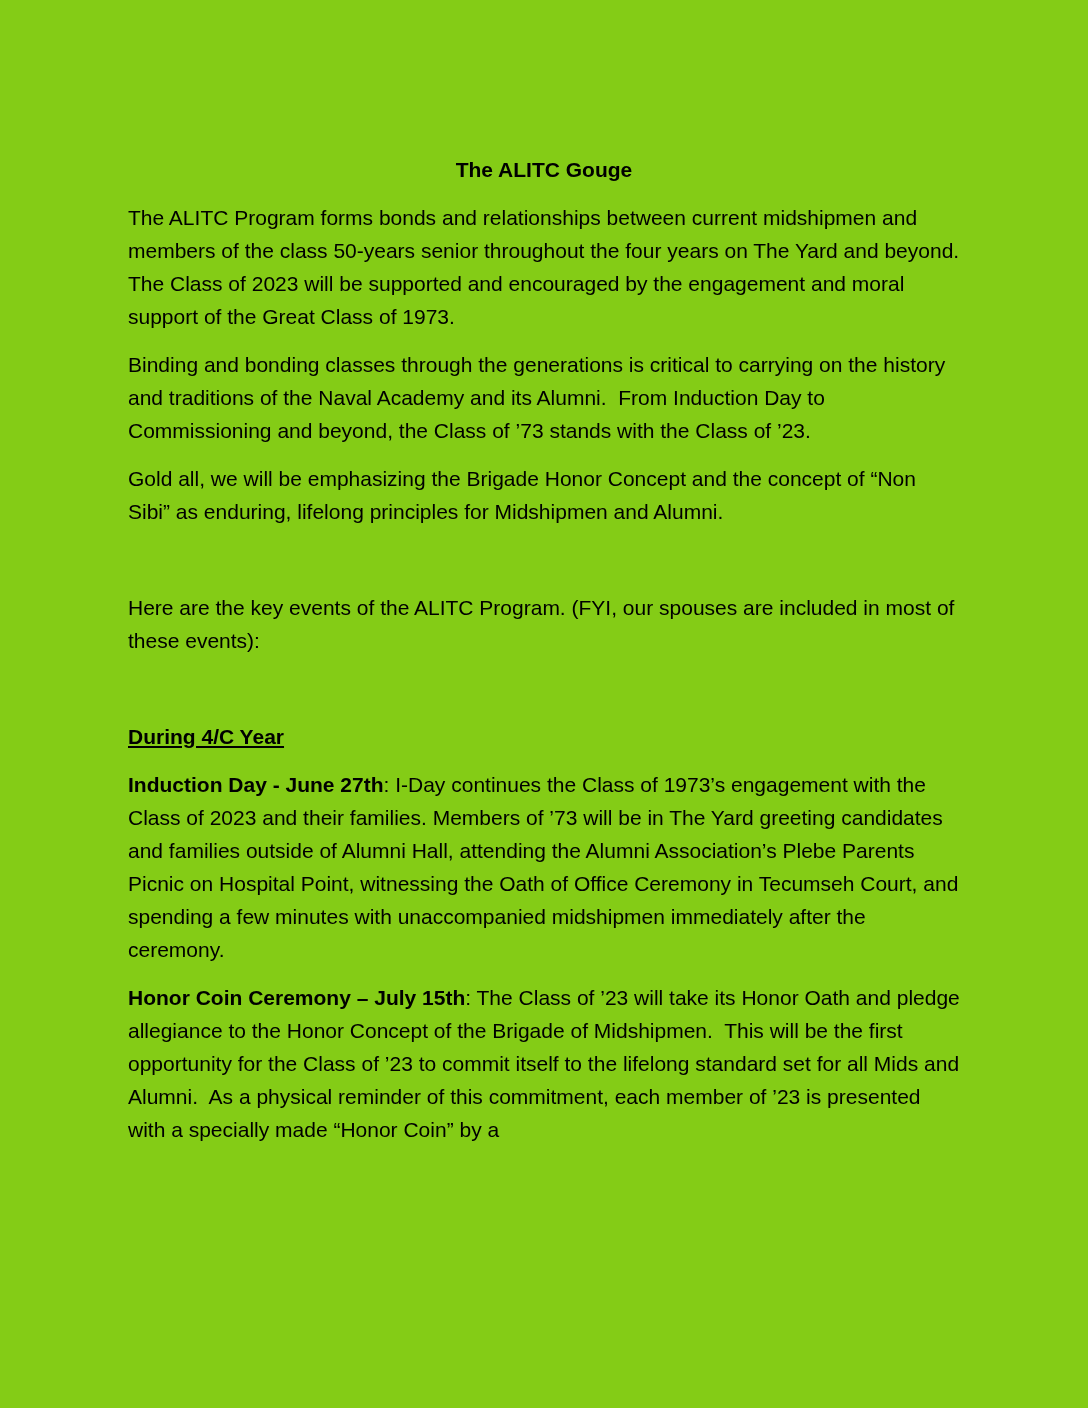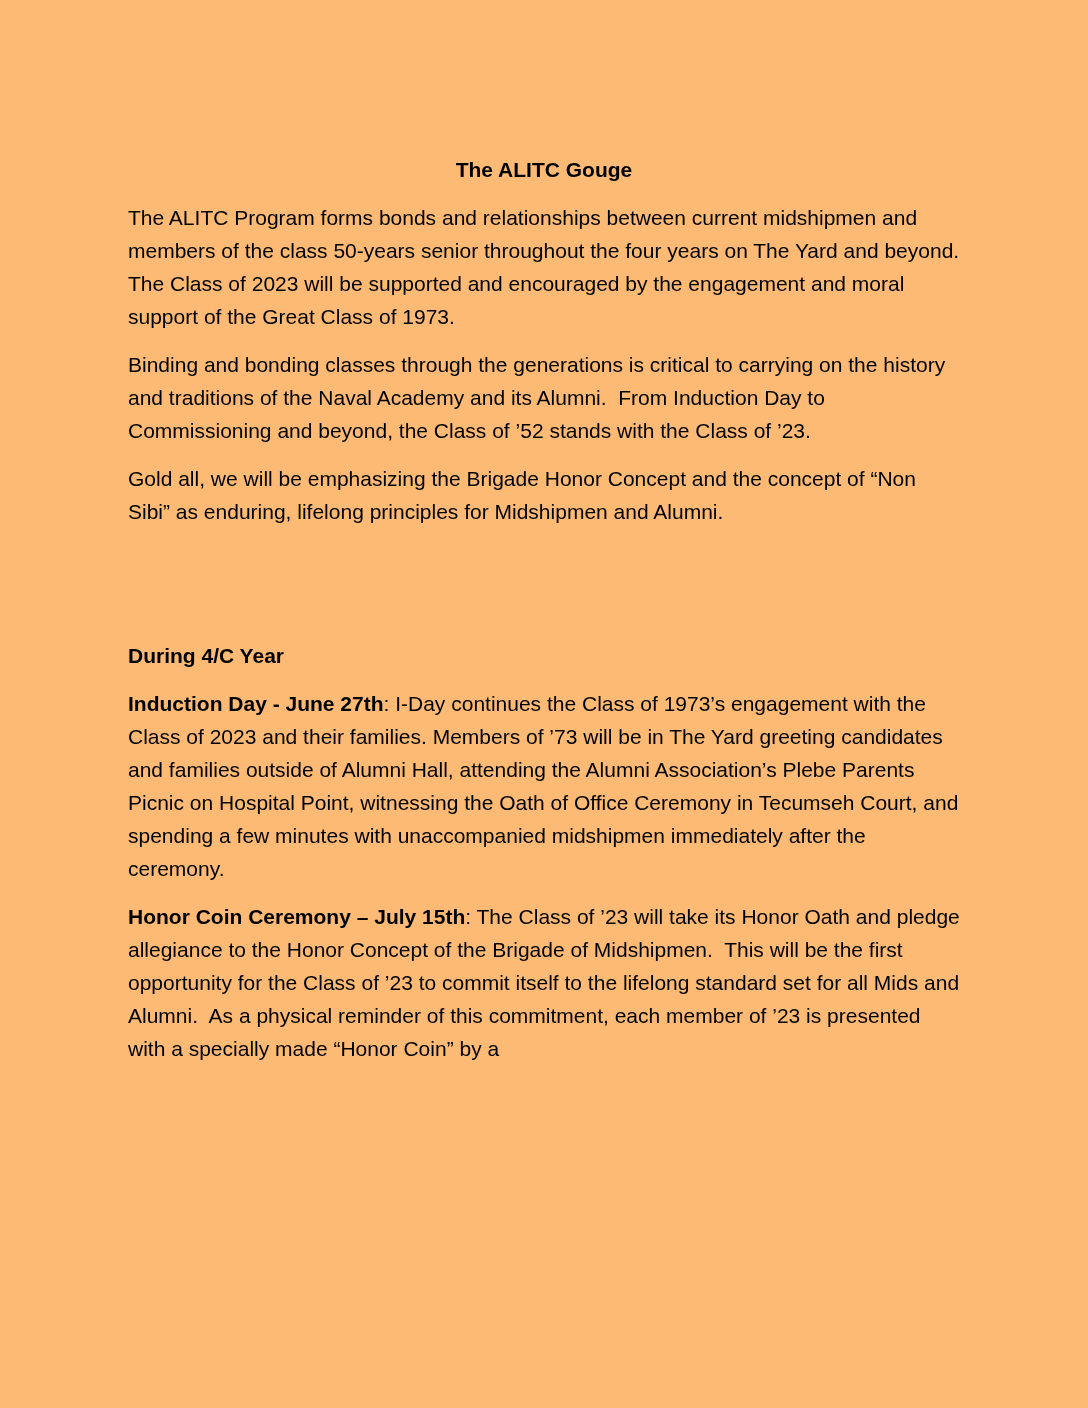--- a/index.html
+++ b/index.html
@@ -6,65 +6,67 @@
     margin: 0;
     padding: 0;
     background: #ffffff;
   }
   .page {
     position: relative;
     width: 1088px;
     height: 1408px;
     box-sizing: border-box;
     padding: 153px 128px 0 128px;
-    background: #fdba74;
+    background: #84cc16;
     color: #000000;
     font-family: "Liberation Sans", sans-serif;
     font-size: 21px;
     line-height: 33px;
     overflow: hidden;
   }
   .para {
     margin: 0 0 15px 0;
     white-space: pre-wrap;
   }
   .doc-title {
     margin: 0 0 15px 0;
     text-align: center;
     font-weight: bold;
     white-space: pre-wrap;
   }
   .section-heading {
     margin: 0 0 15px 0;
     font-weight: bold;
+    text-decoration: underline;
     white-space: pre-wrap;
   }
   .blank-line {
     height: 33px;
     margin-bottom: 15px;
   }
   .event-lead {
     font-weight: bold;
   }
 </style>
 </head>
 <body>
 
 <div class="page">
 
   <p class="doc-title">The ALITC Gouge</p>
 
   <p class="para">The ALITC Program forms bonds and relationships between current midshipmen and members of the class 50-years senior throughout the four years on The Yard and beyond.  The Class of 2023 will be supported and encouraged by the engagement and moral support of the Great Class of 1973.</p>
 
-  <p class="para">Binding and bonding classes through the generations is critical to carrying on the history and traditions of the Naval Academy and its Alumni.  From Induction Day to Commissioning and beyond, the Class of ’52 stands with the Class of ’23.</p>
+  <p class="para">Binding and bonding classes through the generations is critical to carrying on the history and traditions of the Naval Academy and its Alumni.  From Induction Day to Commissioning and beyond, the Class of ’73 stands with the Class of ’23.</p>
 
   <p class="para">Gold all, we will be emphasizing the Brigade Honor Concept and the concept of “Non Sibi” as enduring, lifelong principles for Midshipmen and Alumni.</p>
 
   <div class="blank-line"></div>
 
+  <p class="para">Here are the key events of the ALITC Program. (FYI, our spouses are included in most of these events):</p>
 
   <div class="blank-line"></div>
 
   <p class="section-heading">During 4/C Year</p>
 
 
   <p class="para"><span class="event-lead">Induction Day - June 27th</span><span>: I-Day continues the Class of 1973’s engagement with the Class of 2023 and their families. Members of ’73 will be in The Yard greeting candidates and families outside of Alumni Hall, attending the Alumni Association’s Plebe Parents Picnic on Hospital Point, witnessing the Oath of Office Ceremony in Tecumseh Court, and spending a few minutes with unaccompanied midshipmen immediately after the ceremony.</span></p>
 
   <p class="para"><span class="event-lead">Honor Coin Ceremony – July 15th</span><span>: The Class of ’23 will take its Honor Oath and pledge allegiance to the Honor Concept of the Brigade of Midshipmen.  This will be the first opportunity for the Class of ’23 to commit itself to the lifelong standard set for all Mids and Alumni.  As a physical reminder of this commitment, each member of ’23 is presented with a specially made “Honor Coin” by a</span></p>
 

